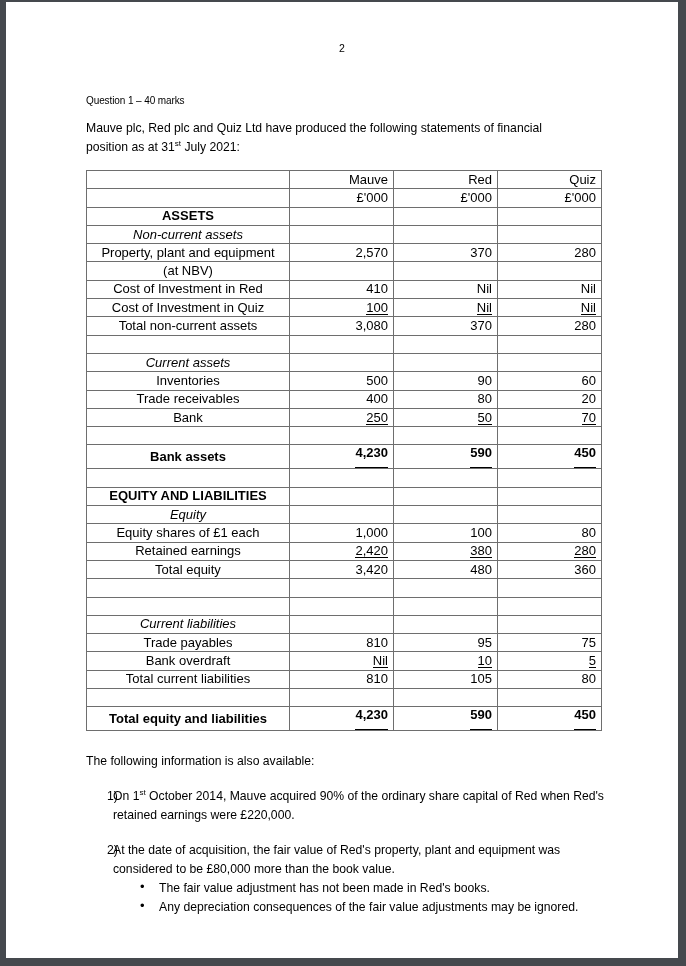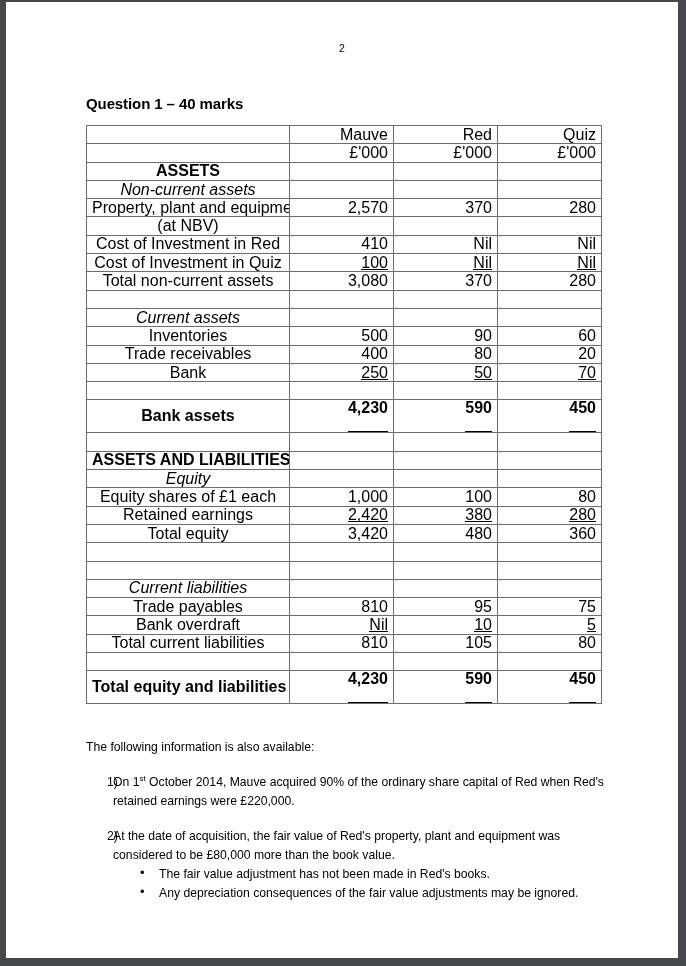--- a/index.html
+++ b/index.html
@@ -40,22 +40,22 @@
     color: #000;
     line-height: 12px;
   }
   .content {
     position: absolute;
     left: 80px;
     top: 93px;
     width: 526px;
   }
   .q-title {
-    font-size: 15px;
-    font-weight: bold;
+    font-size: 10px;
+    font-weight: normal;
     color: #000;
     margin: 0 0 13px 0;
     letter-spacing: -0.1px;
   }
   .intro {
     font-size: 12.2px;
     color: #000;
     line-height: 18.5px;
     margin: 0 0 14px 0;
     width: 500px;
@@ -64,21 +64,21 @@
     font-size: 8px;
     vertical-align: super;
     line-height: 0;
   }
 
   
   table.fin {
     border-collapse: collapse;
     width: 515px;
     table-layout: fixed;
-    font-size: 16px;
+    font-size: 13px;
     color: #000;
   }
   table.fin col.c-label { width: 203px; }
   table.fin col.c-num   { width: 104px; }
   table.fin td {
     border: 1px solid #6e6e6e;
     padding: 0 5px;
     height: 17.3px;
     line-height: 16px;
     vertical-align: middle;
@@ -96,27 +96,27 @@
   .u1 {
     display: inline-block;
     border-bottom: 1.2px solid #000;
     padding-bottom: 0px;
     line-height: 13px;
   }
   .u2 {
     display: inline-block;
     border-bottom: 1.2px solid #000;
     box-shadow: 0 3px 0 -1.2px #000;
-    padding-bottom: 17px;
+    padding-bottom: 8px;
     line-height: 13px;
   }
 
   
   .notes {
-    margin-top: 35px;
+    margin-top: 22px;
     font-size: 12.2px;
     color: #000;
   }
   .notes-intro { margin: 0 0 17px 0; line-height: 17px; }
   .note-item {
     display: flex;
     margin: 0 0 17px 0;
     line-height: 18.5px;
   }
   .note-num {
@@ -148,20 +148,24 @@
 
 <div class="page-frame">
   <div class="page">
 
     <div class="page-number">2</div>
 
     <div class="content">
 
       <div class="q-title">Question 1 – 40 marks</div>
 
+      <p class="intro">
+        <span>Mauve plc, Red plc and Quiz Ltd have produced the following statements of financial</span>
+        <span>position as at 31</span><sup>st</sup><span> July 2021:</span>
+      </p>
 
       <table class="fin">
         <colgroup>
           <col class="c-label">
             <col class="c-num">
             <col class="c-num">
             <col class="c-num">
         </colgroup>
         <tbody>
 
@@ -263,21 +267,21 @@
               <td class="num b"><span class="u2">590</span></td>
               <td class="num b"><span class="u2">450</span></td>
             </tr>
             <tr class="blankrow">
               <td class="lbl"></td>
               <td class="num"></td>
               <td class="num"></td>
               <td class="num"></td>
             </tr>
             <tr class="tallrow">
-              <td class="lbl b">ASSETS AND LIABILITIES</td>
+              <td class="lbl b">EQUITY AND LIABILITIES</td>
               <td class="num b"></td>
               <td class="num b"></td>
               <td class="num b"></td>
             </tr>
             <tr class="tallrow">
               <td class="lbl i">Equity</td>
               <td class="num"></td>
               <td class="num"></td>
               <td class="num"></td>
             </tr>

